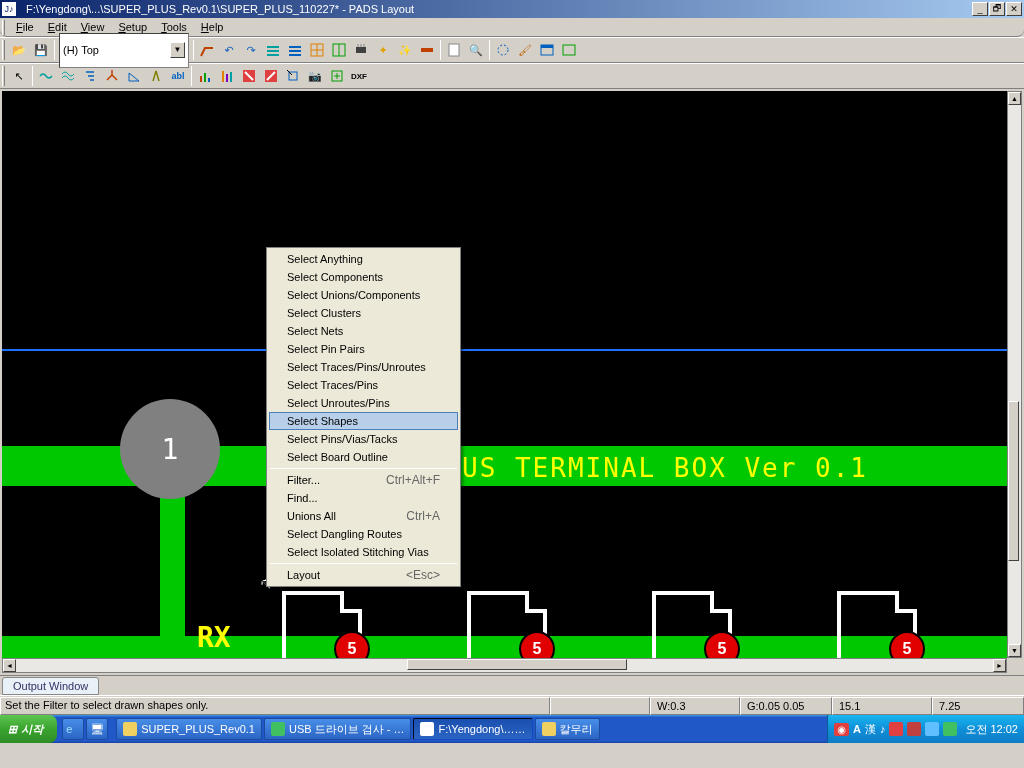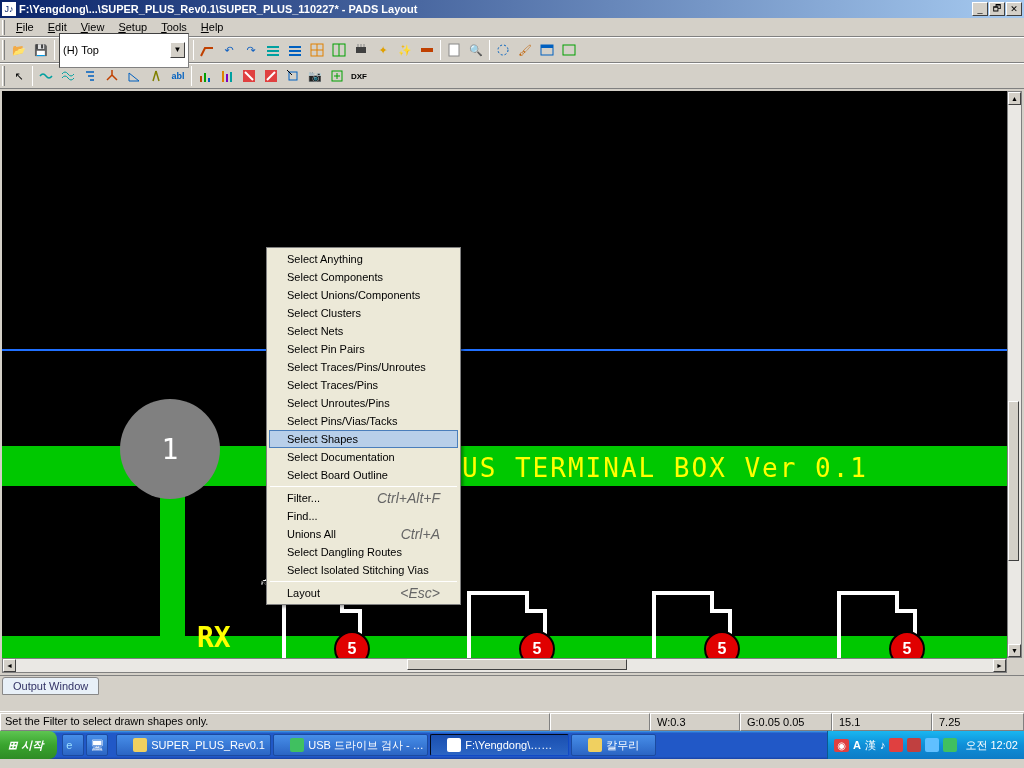--- a/index.html
+++ b/index.html
@@ -1,23 +1,23 @@
 <!DOCTYPE html>
 <html><head>
 <meta charset="utf-8">
 <style>
 * { margin: 0; padding: 0; box-sizing: border-box; font-family: "MS Sans Serif", Tahoma, sans-serif; font-size: 11px; }
 html, body { width: 1024px; height: 768px; overflow: hidden; background: #d4d0c8; }
 
 .titlebar { height: 18px; background: linear-gradient(to right, #0a246a, #a6caf0); color: #fff; display: flex; align-items: center; padding: 0 2px; }
 .titlebar .icon { width: 14px; height: 14px; background: #fff; margin-right: 3px; display: flex; align-items: center; justify-content: center; color: #0a246a; font-size: 9px; }
-.titlebar .title { flex: 1; font-weight: bold; }
+.titlebar .title { flex: 1; font-weight: normal; margin-left: 7px; }
 .titlebar .win-btn { width: 16px; height: 14px; background: #d4d0c8; border: 1px solid #fff; border-right-color: #404040; border-bottom-color: #404040; margin-left: 1px; display: flex; align-items: center; justify-content: center; font-size: 9px; color: #000; }
 
-.menubar { height: 19px; background: #d4d0c8; display: flex; align-items: center; padding: 0 2px; border-bottom: 1px solid #808080; }
+.menubar { height: 19px; background: #d4d0c8; display: flex; align-items: center; padding: 0 2px; border-bottom: 1px solid #808080; border-radius: 7px; }
 .menubar .grip { width: 3px; height: 15px; border-left: 1px solid #fff; border-right: 1px solid #808080; margin-right: 4px; }
 .menubar .menu-item { padding: 1px 7px; cursor: default; }
 .menubar .menu-item u { text-decoration: underline; }
 
 .toolbar { height: 26px; background: #d4d0c8; display: flex; align-items: center; padding: 1px 2px; border-top: 1px solid #fff; border-bottom: 1px solid #808080; }
 .toolbar .grip { width: 3px; height: 20px; border-left: 1px solid #fff; border-right: 1px solid #808080; margin-right: 3px; }
 .tb-btn { width: 22px; height: 22px; border: 1px solid transparent; display: flex; align-items: center; justify-content: center; margin: 0 0px; font-size: 12px; cursor: default; }
 .tb-sep { width: 1px; height: 20px; background: #808080; border-right: 1px solid #fff; margin: 0 2px; }
 .layer-select { width: 130px; height: 35px; background: #fff; border: 1px solid #808080; border-top-color: #404040; border-left-color: #404040; display: flex; align-items: center; padding: 0 3px; margin: 0 2px; }
 .layer-select .arrow { margin-left: auto; width: 15px; height: 16px; background: #d4d0c8; border: 1px solid #fff; border-right-color: #404040; border-bottom-color: #404040; text-align: center; font-size: 8px; line-height: 14px; }
@@ -39,34 +39,34 @@
 .circle-1 { position: absolute; left: 118px; top: 308px; width: 100px; height: 100px; border-radius: 50%; background: #808080; display: flex; align-items: center; justify-content: center; color: #fff; font-size: 28px; font-family: monospace; }
 .pcb-text { position: absolute; left: 460px; top: 362px; color: #ffff00; font-family: monospace; font-size: 26px; letter-spacing: 2px; white-space: nowrap; }
 .rx-text { position: absolute; left: 195px; top: 530px; color: #ffff00; font-family: monospace; font-size: 28px; font-weight: bold; }
 .red-circle { position: absolute; width: 36px; height: 36px; border-radius: 50%; background: #e00000; border: 2px solid #000; display: flex; align-items: center; justify-content: center; color: #fff; font-size: 16px; font-weight: bold; }
 .pad-outline { position: absolute; width: 80px; height: 75px; border: 4px solid #fff; border-bottom: none; }
 .pad-outline::before { content: ""; position: absolute; top: -4px; right: -4px; width: 18px; height: 18px; background: #000; border-left: 4px solid #fff; border-bottom: 4px solid #fff; }
 
 .context-menu { position: absolute; left: 266px; top: 158px; width: 195px; background: #ece9d8; border: 1px solid #808080; box-shadow: 2px 2px 3px rgba(0,0,0,0.4); padding: 2px; }
 .ctx-item { height: 18px; padding: 0 18px 0 18px; display: flex; align-items: center; cursor: default; white-space: nowrap; text-align: right; }
 .ctx-item.highlighted { background: #b8cfe9; border: 1px solid #4a7ebb; padding: 0 17px 0 17px; height: 18px; }
-.ctx-item .shortcut { margin-left: auto; color: #666; font-size: 14px; font-style: italic; }
+.ctx-item .shortcut { margin-left: auto; color: #666; font-size: 12px; }
 .ctx-sep { height: 1px; background: #aca899; margin: 2px 1px; border-bottom: 1px solid #fff; }
 .cursor-arrow { position: absolute; left: 256px; top: 482px; font-size: 16px; color: #000; text-shadow: 1px 1px 0 #fff; }
 
 .output-tab { height: 20px; background: #d4d0c8; display: flex; align-items: flex-end; padding-left: 2px; border-top: 1px solid #808080; }
 .output-tab .tab { padding: 2px 10px; background: #e8f0f8; border: 1px solid #888; border-top-left-radius: 3px; border-top-right-radius: 3px; font-size: 11px; color: #336; }
 
-.statusbar { height: 20px; background: #d4d0c8; border-top: 1px solid #fff; display: flex; align-items: center; margin-top: 16px; }
+.statusbar { height: 20px; background: #d4d0c8; border-top: 1px solid #fff; display: flex; align-items: center; }
 .statusbar .cell { padding: 1px 6px; border: 1px solid #808080; border-top-color: #fff; border-left-color: #fff; height: 18px; display: flex; align-items: center; font-size: 11px; }
 .statusbar .msg { flex: 1; border: 1px solid #808080; border-top-color: #fff; border-left-color: #fff; padding: 1px 4px; height: 18px; }
 
 .taskbar { height: 28px; background: linear-gradient(to bottom, #3e9de8, #2158c7 8%, #2158c7 92%, #1941a5); display: flex; align-items: center; }
 .start-btn { height: 28px; padding: 0 14px 0 8px; background: linear-gradient(to bottom, #5ec551, #39a42e 50%, #2e8c25); color: #fff; font-weight: bold; display: flex; align-items: center; border-radius: 0 8px 8px 0; font-style: italic; font-size: 13px; }
-.task-btn { height: 22px; margin: 0 1px; padding: 0 16px; background: linear-gradient(to bottom, #478ee8, #2b65c4); border: 1px solid #1b4aa0; border-radius: 2px; color: #fff; display: flex; align-items: center; font-size: 11px; max-width: 155px; overflow: hidden; white-space: nowrap; }
+.task-btn { height: 22px; margin: 0 1px; padding: 0 6px; background: linear-gradient(to bottom, #478ee8, #2b65c4); border: 1px solid #1b4aa0; border-radius: 2px; color: #fff; display: flex; align-items: center; font-size: 11px; max-width: 155px; overflow: hidden; white-space: nowrap; }
 .task-btn.active { background: linear-gradient(to bottom, #1a4fb0, #2b65c4); border: 1px inset #0a2a70; }
 .task-btn .ico { width: 14px; height: 14px; background: #fff; margin-right: 4px; flex-shrink: 0; border-radius: 2px; }
 .systray { margin-left: auto; height: 28px; background: linear-gradient(to bottom, #19b6f0, #0f8fd8 50%, #0d7cc6); display: flex; align-items: center; padding: 0 6px; gap: 4px; border-left: 1px solid #0a5a90; }
 .systray .tray-ico { width: 14px; height: 14px; border-radius: 2px; }
 .clock { color: #fff; font-size: 11px; margin-left: 4px; }
 
 .ic { display: inline-block; }
 </style>
 </head>
 <body>
@@ -304,23 +304,22 @@
   <div class="context-menu">
     <div class="ctx-item">Select Anything</div>
     <div class="ctx-item">Select Components</div>
     <div class="ctx-item">Select Unions/Components</div>
     <div class="ctx-item">Select Clusters</div>
     <div class="ctx-item">Select Nets</div>
     <div class="ctx-item">Select Pin Pairs</div>
     <div class="ctx-item">Select Traces/Pins/Unroutes</div>
     <div class="ctx-item">Select Traces/Pins</div>
     <div class="ctx-item">Select Unroutes/Pins</div>
+    <div class="ctx-item highlighted">Select Shapes</div>
     <div class="ctx-item">Select Pins/Vias/Tacks</div>
-    <div class="ctx-item highlighted">Select Shapes</div>
-    <div class="ctx-item">Select Documentation</div>
     <div class="ctx-item">Select Board Outline</div>
     <div class="ctx-sep"></div>
     <div class="ctx-item">
         <span>Filter...</span>
         <span class="shortcut">Ctrl+Alt+F</span>
       </div>
     <div class="ctx-item">Find...</div>
     <div class="ctx-item">
         <span>Unions All</span>
         <span class="shortcut">Ctrl+A</span>

